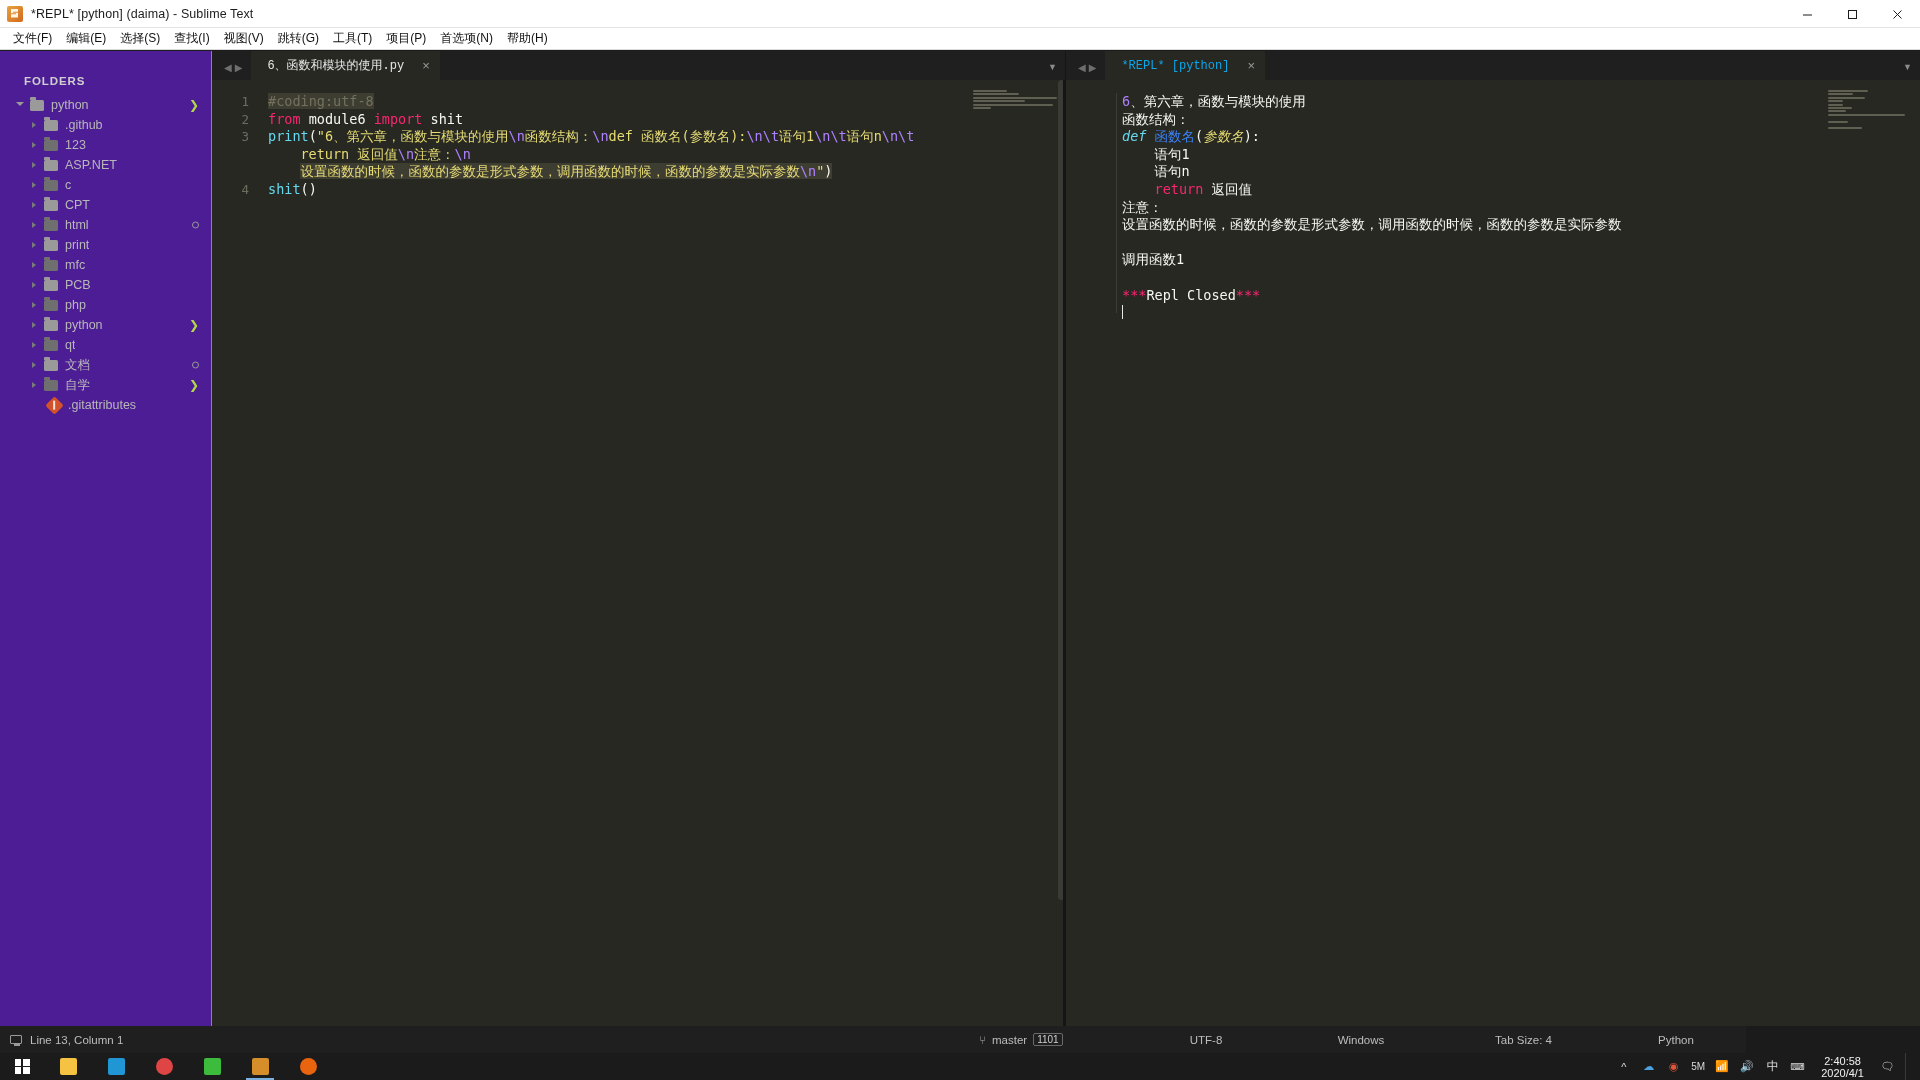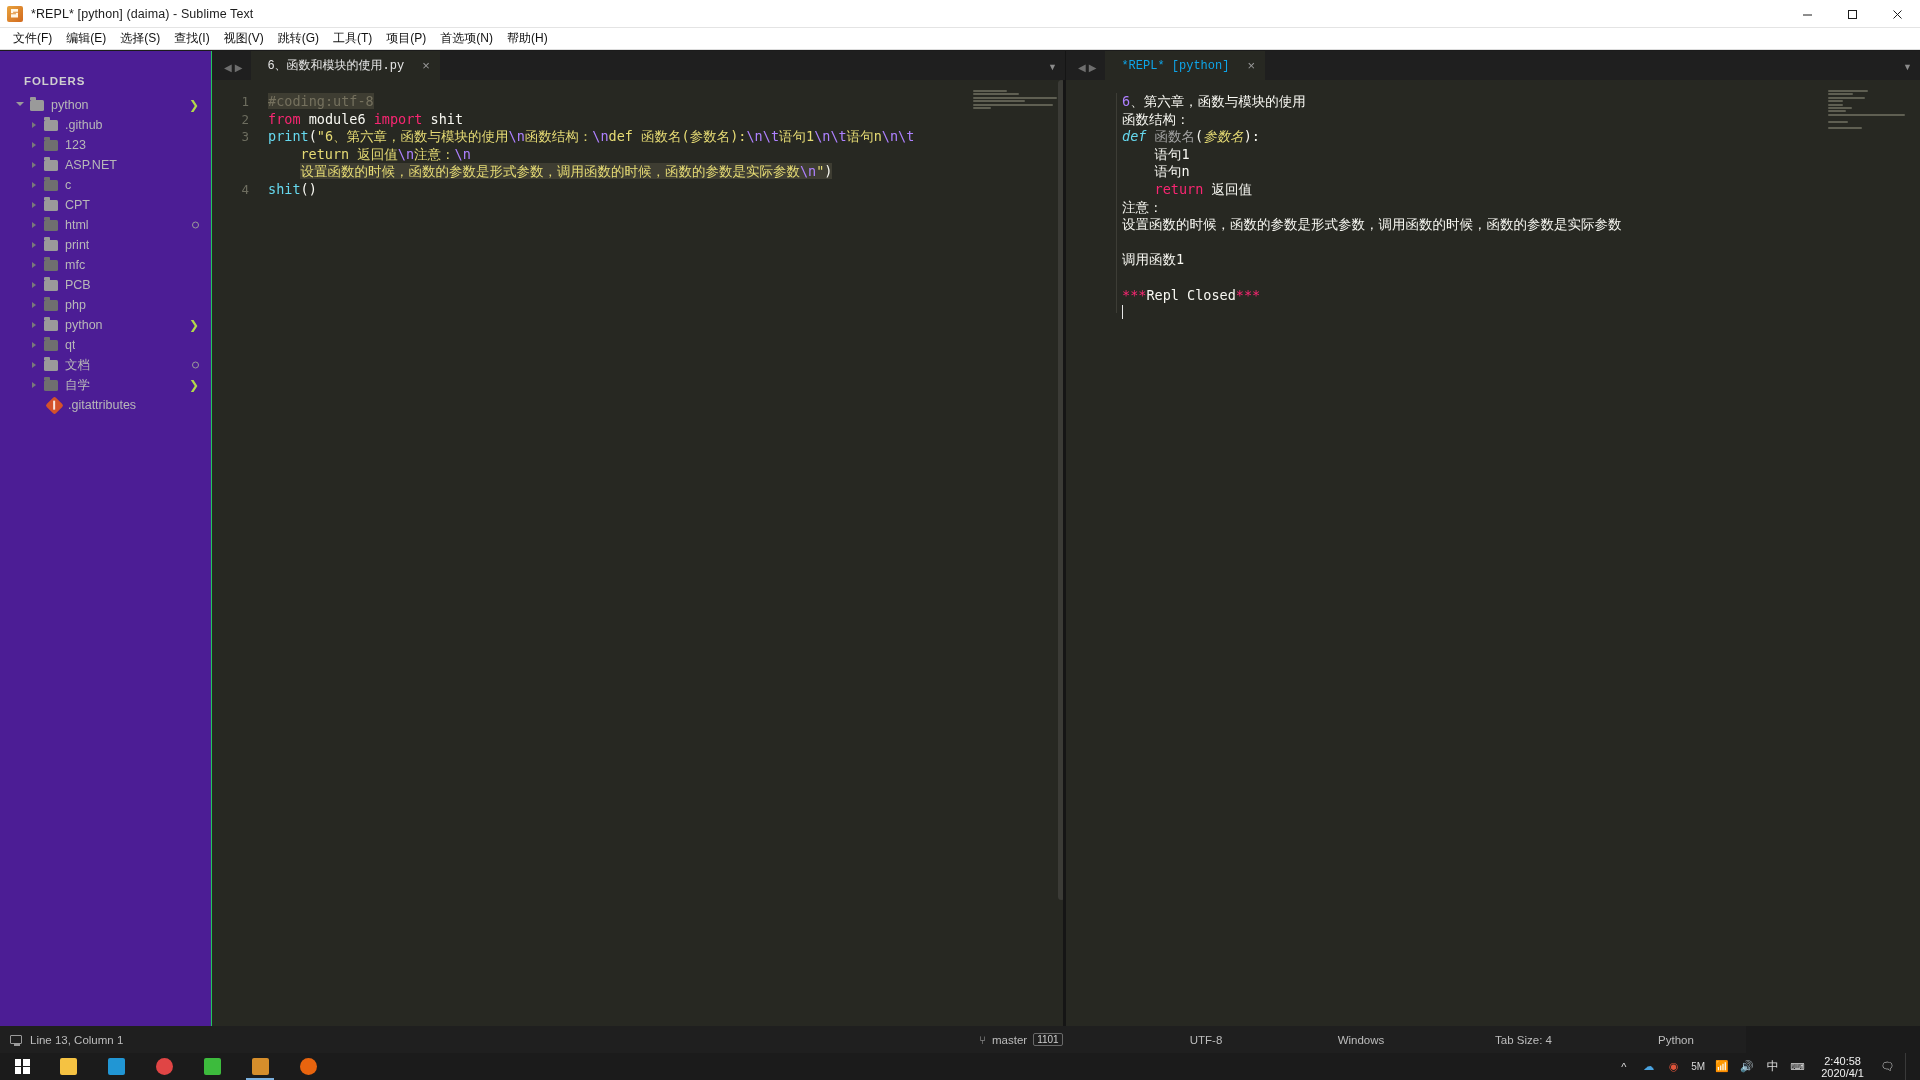--- a/index.html
+++ b/index.html
@@ -136,21 +136,21 @@
     font-size:12.5px; user-select:none;
   }
   .code {
     position:absolute; left:56px; top:13px; right:0; white-space:pre;
     color:#f8f8f2;
   }
   .code .ln { height:17.6px; }
   .c-comment { color:#75715e; background:#3e3d32; }
   .c-kw   { color:#f92672; }
   .c-fn   { color:#66d9ef; }
-  .c-name { color:#a3a3a3; }
+  .c-name { color:#3b82f6; }
   .c-str  { color:#e6db74; }
   .c-esc  { color:#ae81ff; }
   .c-punc { color:#f8f8f2; }
   .c-plain{ color:#f8f8f2; }
   .c-italic { font-style: italic; }
 
   
   .minimap {
     position:absolute; right:8px; top:10px; width:84px; height:46px; opacity:.55;
   }

